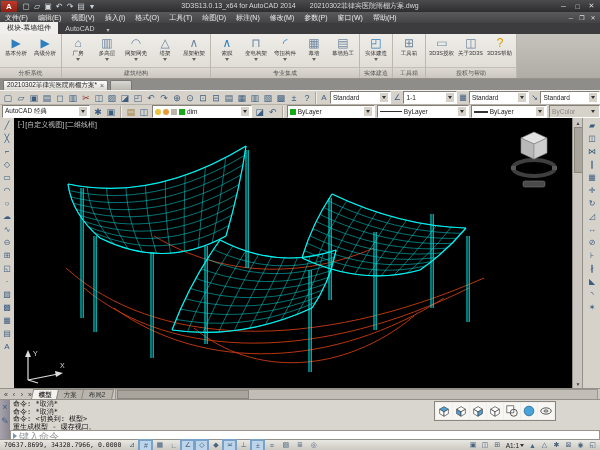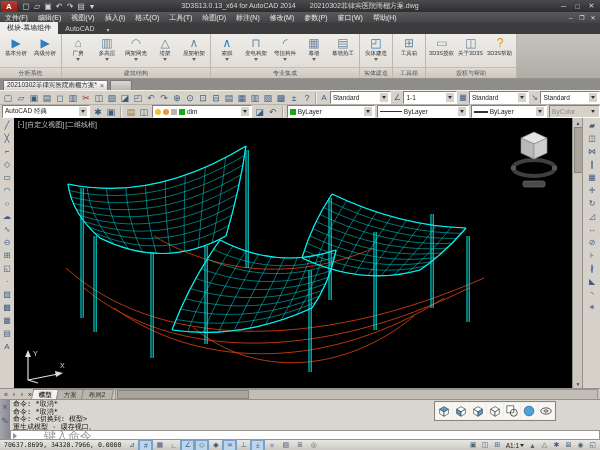--- a/index.html
+++ b/index.html
@@ -87,21 +87,21 @@
   .hscroll .thumb{position:absolute;left:1px;top:0;width:130px;height:7px;background:#a9a59d;border:1px solid #8a867e;}
   
   .cmdarea{top:399px;height:40px;background:#d2cfc8;border-top:1px solid #94908a;}
   .cmdgrip{position:absolute;left:0;top:0;width:10px;height:40px;background:linear-gradient(90deg,#a6a3ad,#8a8792);
            display:flex;flex-direction:column;align-items:center;color:#eee;font-size:6px;padding-top:1px;gap:2px;}
   .cmdhist{position:absolute;left:10px;top:0;right:0;height:30px;background:#d9d6cf;
            font-family:"DejaVu Sans Mono",monospace;font-size:7px;line-height:7.5px;color:#111;padding:1px 0 0 3px;}
   .cmdinputwrap{position:absolute;left:10px;top:30px;right:0;height:10px;background:#fff;border:1px solid #9a968e;
                 display:flex;align-items:center;padding-left:2px;gap:2px;}
   .cmdinputwrap .pic{width:0;height:0;border-top:3px solid transparent;border-bottom:3px solid transparent;border-left:4px solid #7c93a8;}
-  .cmdinput{border:none;outline:none;flex:1;font-size:12px;font-family:"DejaVu Sans Mono",monospace;color:#333;background:transparent;height:26px;padding:0;margin-left:25px;}
+  .cmdinput{border:none;outline:none;flex:1;font-size:10px;font-family:"DejaVu Sans Mono",monospace;color:#333;background:transparent;height:26px;padding:0;}
   .cmdinput::placeholder{color:#999;}
   .solidbar{position:absolute;right:44px;top:1px;background:#f0eeea;border:1px solid #8a867e;display:flex;padding:1px;gap:1px;}
   .solidbar .sbtn{width:16px;height:16px;display:flex;align-items:center;justify-content:center;background:#f7f6f3;}
   
   .statusbar{top:439px;height:11px;background:linear-gradient(#e9e7e2,#ccc9c2);border-top:1px solid #94908a;
              display:flex;align-items:center;font-size:6.5px;color:#222;}
   .coords{font-family:"DejaVu Sans Mono",monospace;font-size:6.5px;padding:0 4px;color:#222;white-space:nowrap;}
   .stoggles{display:flex;gap:1px;}
   .stoggles .ticon{width:11px;height:9px;font-size:7px;color:#49647e;border:1px solid transparent;}
   .stoggles .ticon.on{background:#bdd5eb;border:1px solid #7aa2c8;}

